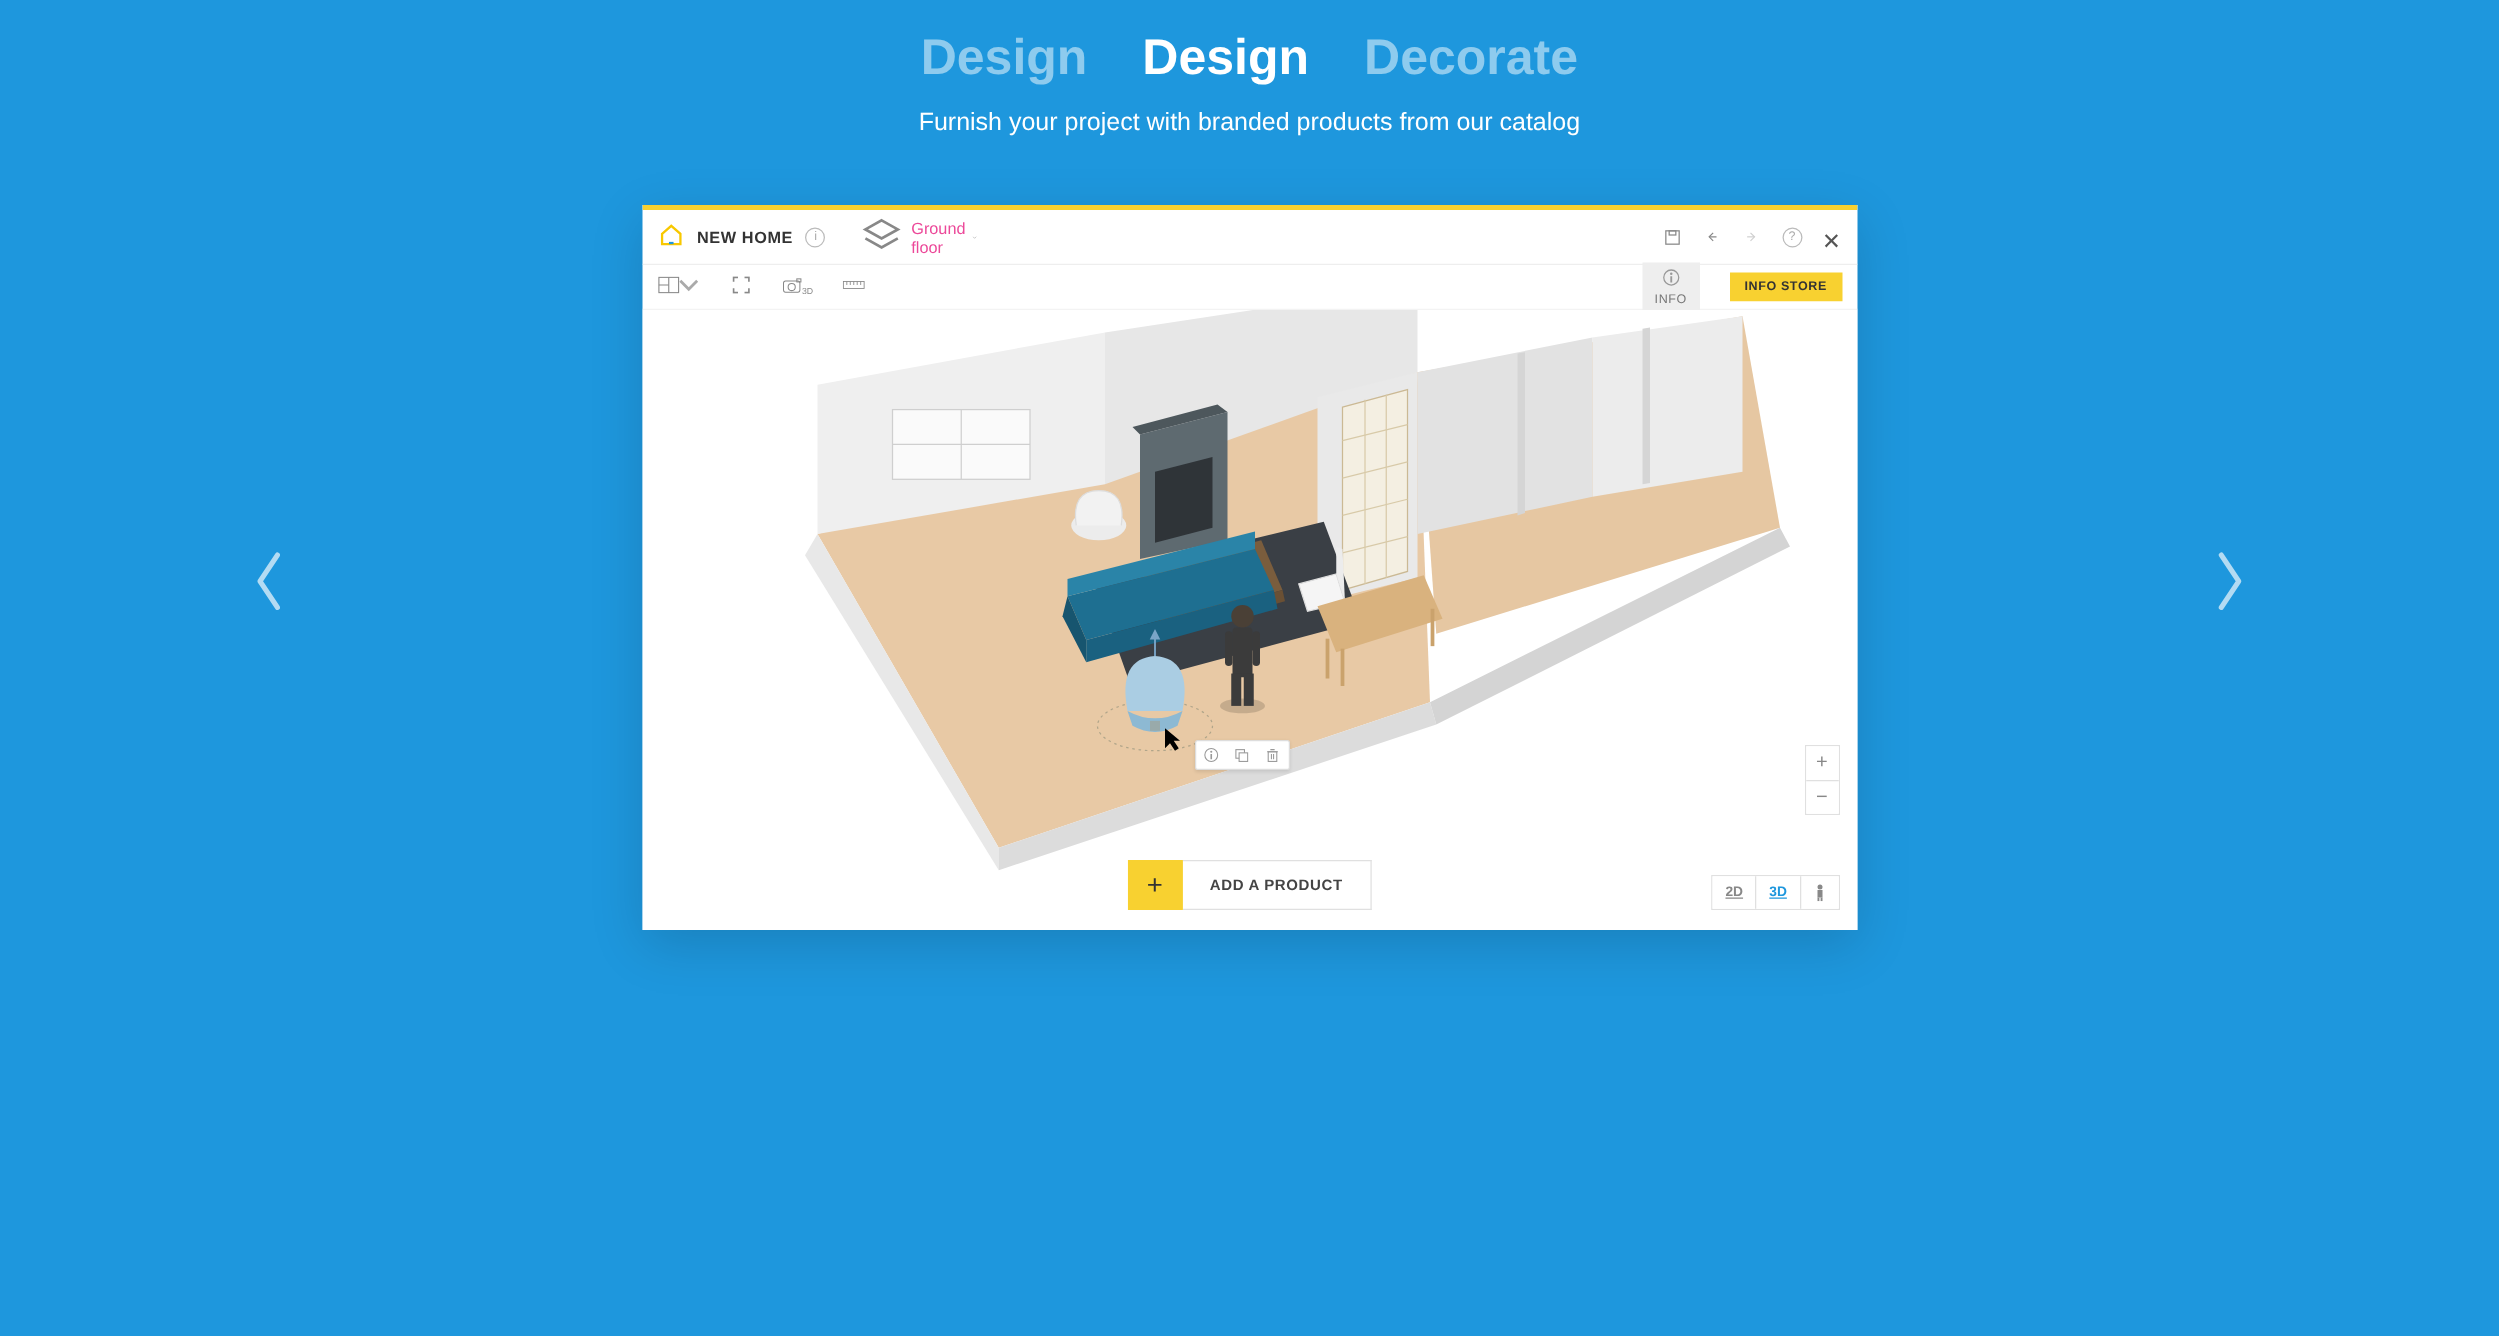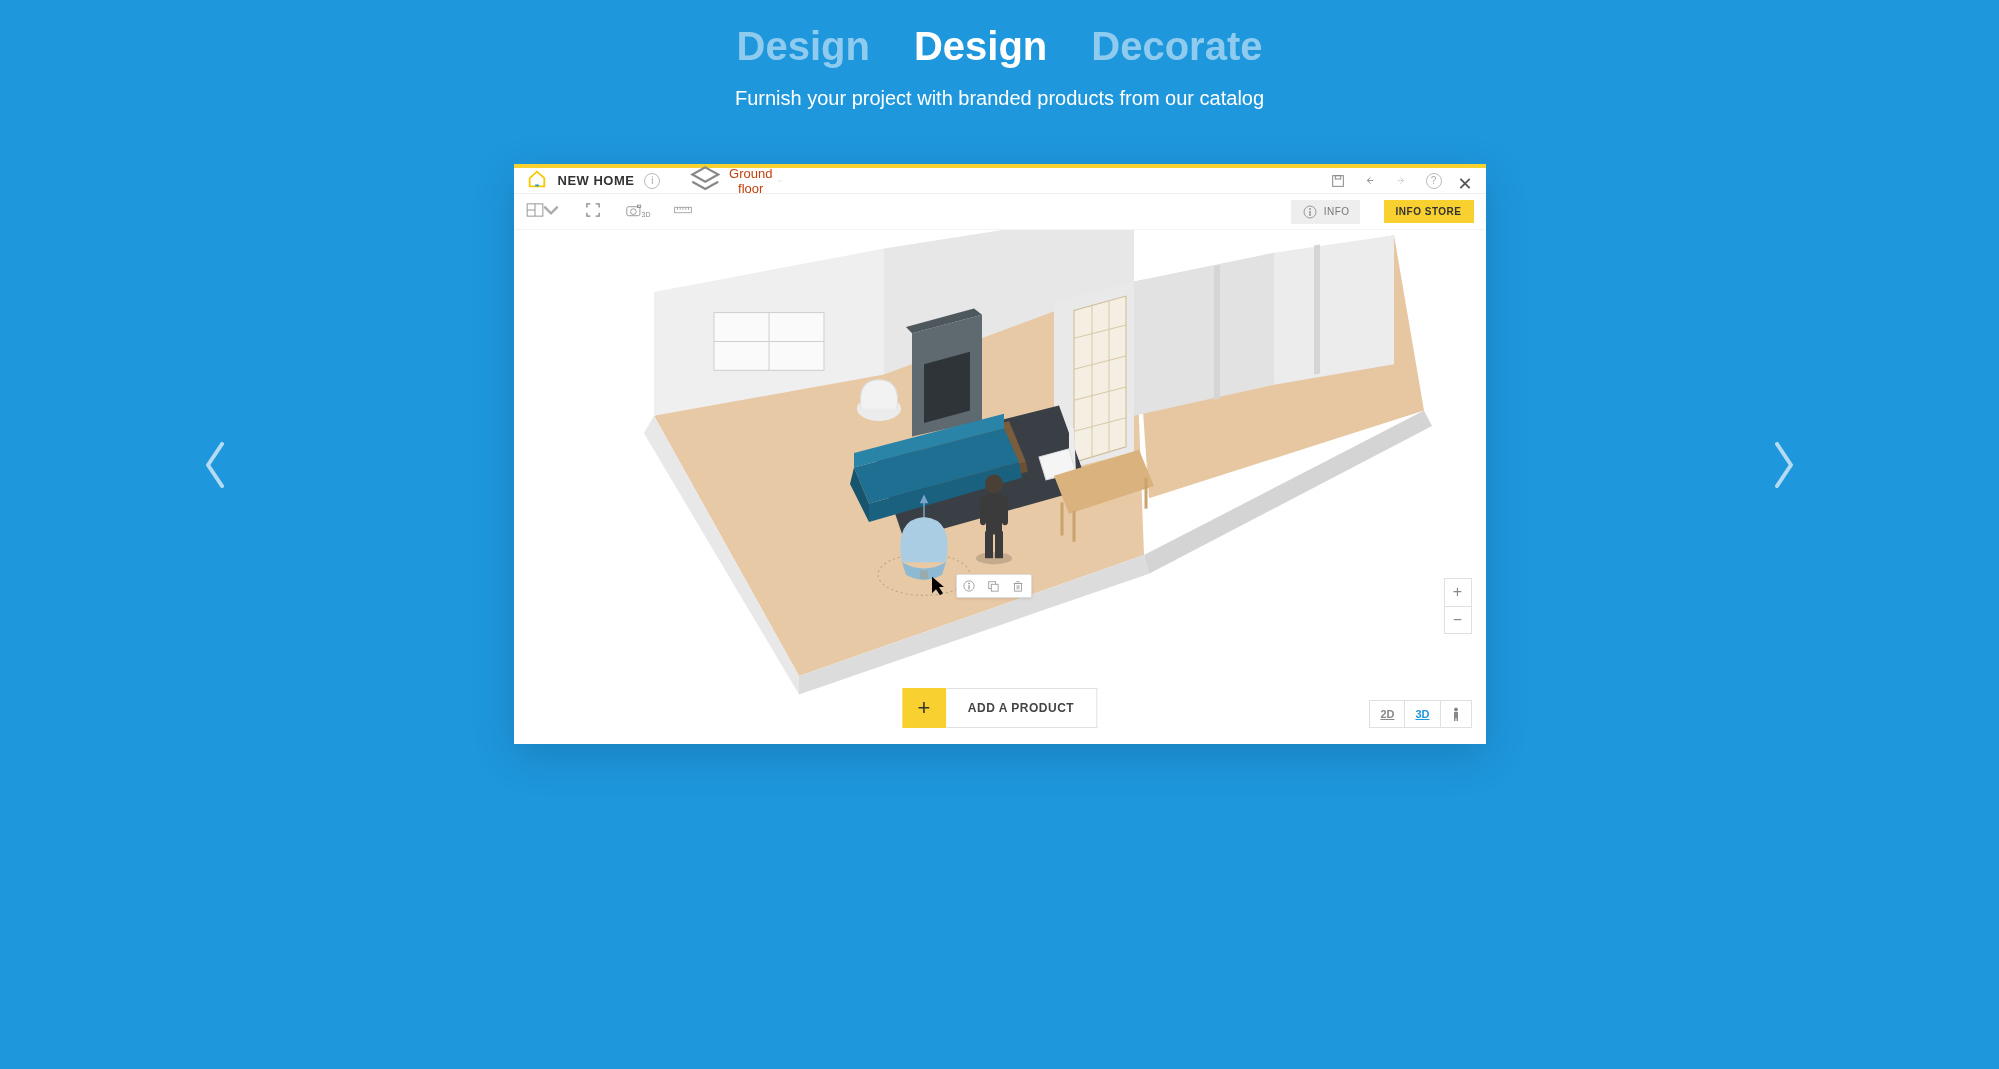--- a/index.html
+++ b/index.html
@@ -55,53 +55,54 @@
     background: #fff;
     box-shadow: 0 12px 40px rgba(0,0,0,.15);
     display: flex;
     flex-direction: column;
     position: relative;
     overflow: hidden;
   }
   .app-window .yellowbar { height: 4px; background: #f8d130; }
 
   .topbar {
-    height: 26px;
+    height: 44px;
     display: flex;
     align-items: center;
     padding: 0 12px;
     border-bottom: 1px solid #eee;
     gap: 10px;
     color: #6a6a6a;
     font-size: 13px;
   }
   .topbar .logo svg { width: 22px; height: 22px; }
   .topbar .proj-name { font-weight: 700; color: #333; letter-spacing: .5px; }
   .topbar .help-circ { width:16px; height:16px; border:1px solid #bbb; border-radius:50%; display:flex; align-items:center; justify-content:center; font-size:10px; color:#aaa; }
-  .topbar .floor { display:flex; align-items:center; gap:6px; margin-left:18px; color:#c2410c;text-align:center; }
+  .topbar .floor { display:flex; align-items:center; gap:6px; margin-left:18px; color:#ec4899; }
   .topbar .spacer { flex:1; }
   .topbar .right-ic { display:flex; gap:16px; align-items:center; color:#888; }
   .topbar .right-ic svg, .topbar .right-ic .x { width:16px; height:16px; }
   .topbar .x { font-size:18px; color:#555; cursor:pointer; }
 
   .secondbar {
     height: 36px;
     display:flex;
     align-items:center;
     padding: 0 12px;
     gap: 24px;
     color:#888;
     font-size:12px;
     border-bottom:1px solid #f3f3f3;
   }
   .secondbar svg { width:18px; height:14px; }
   .secondbar .spacer { flex:1; }
   .secondbar .info-btn {
     background:#eeeeee; color:#777; font-size:10px; letter-spacing:.5px; padding:5px 10px; display:flex; align-items:center; gap:5px;
     cursor:pointer;
+    flex-direction:column;
   }
   .secondbar .visit-btn {
     background:#f8d130; color:#333; font-size:10px; font-weight:700; letter-spacing:.5px; padding:6px 12px; cursor:pointer;
   }
 
   
   .canvas-area { flex:1; position:relative; background:#fff; }
   .render-svg { position:absolute; inset:0; width:100%; height:100%; }
 
   

